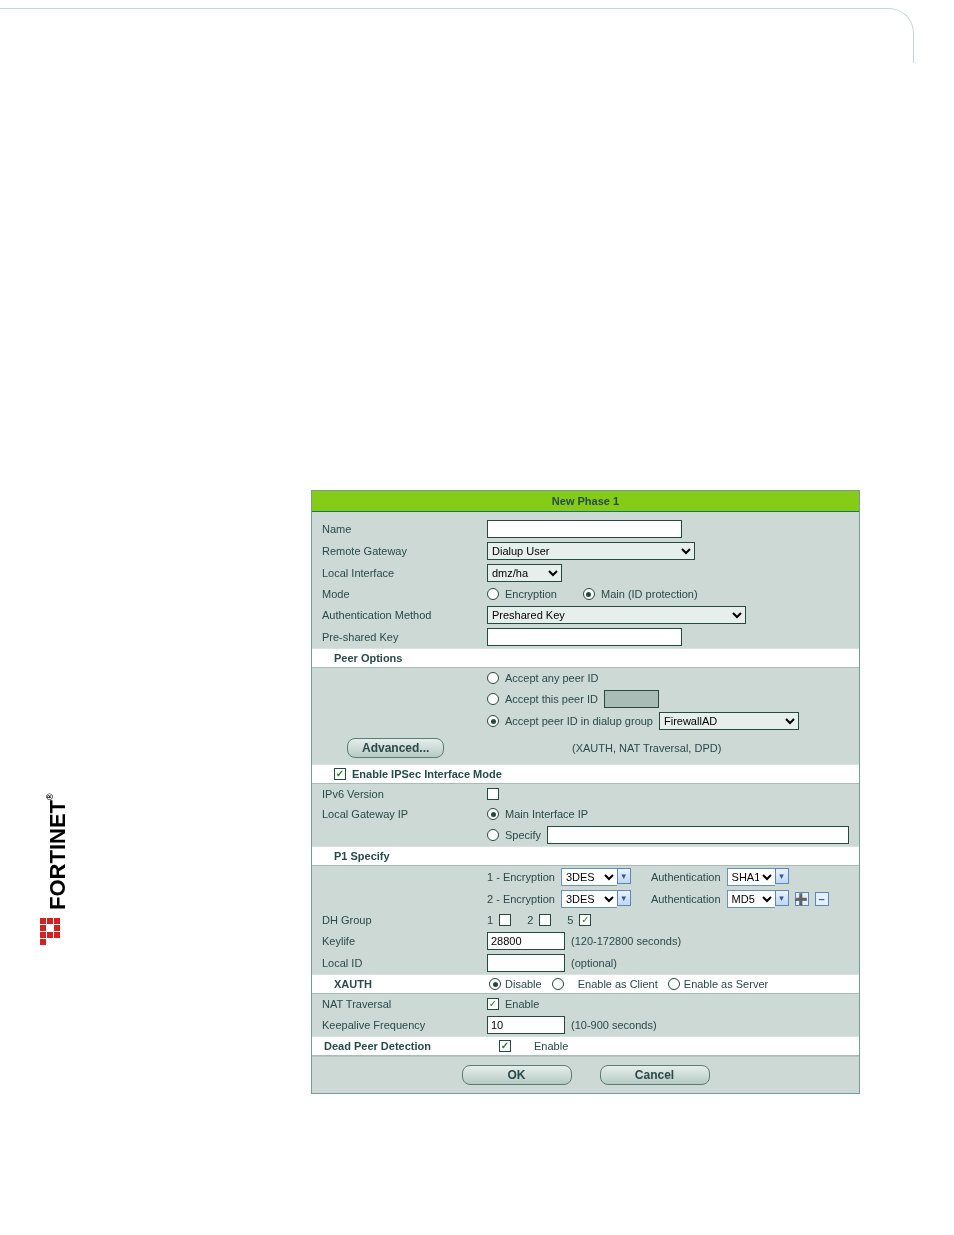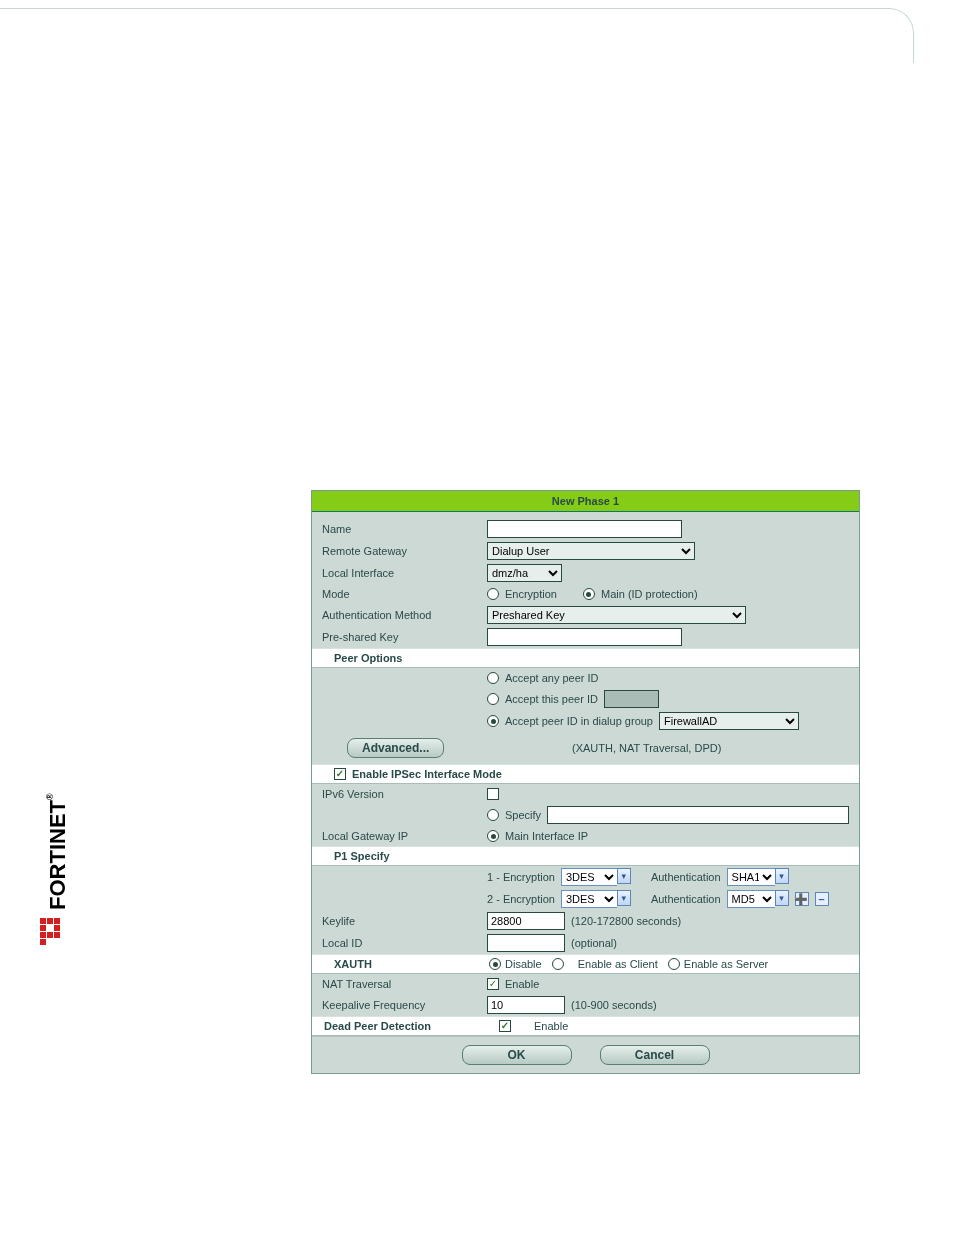--- a/index.html
+++ b/index.html
@@ -145,34 +145,34 @@
   </div>
 
   <div class="row">
     <div class="lab">IPv6 Version</div>
     <div class="val">
         <span class="chk"></span>
       </div>
   </div>
 
   <div class="row">
+    <div class="lab">Local Gateway IP</div>
+    <div class="val">
+      <span class="radio sel"></span>
+      <span>Main Interface IP</span>
+    </div>
+  </div>
+  <div class="row">
     <div class="lab"></div>
     <div class="val">
       <span class="radio"></span>
       <span>Specify</span>
       <input class="tf" style="flex: 1 1 0%;" type="text" value="">
     </div>
   </div>
-  <div class="row">
-    <div class="lab">Local Gateway IP</div>
-    <div class="val">
-      <span class="radio sel"></span>
-      <span>Main Interface IP</span>
-    </div>
-  </div>
 
   <div class="sec-head indent">P1 Specify</div>
 
   <div class="row">
       <div class="lab"></div>
       <div class="val">
     <span>1 - Encryption</span>
     <span style="display:inline-flex">
           <select class="sel blue" style="width:56px;border-right:none"><option>3DES</option></select>
           <span class="drop-arr">▾</span>
@@ -198,20 +198,33 @@
     <span>Authentication</span>
     <span style="display:inline-flex">
           <select class="sel blue" style="width:48px;border-right:none"><option>MD5</option></select>
           <span class="drop-arr">▾</span>
         </span>
     <span class="icon-sq">➕</span>
     <span class="icon-sq">–</span>
   </div>
     </div>
 
+  <div class="row">
+    <div class="lab">DH Group</div>
+    <div class="val">
+      <span>1</span>
+        <span class="chk"></span>
+      <span style="width:4px"></span>
+      <span>2</span>
+        <span class="chk"></span>
+      <span style="width:4px"></span>
+      <span>5</span>
+        <span class="chk sel"></span>
+    </div>
+  </div>
 
   <div class="row">
     <div class="lab">Keylife</div>
     <div class="val">
       <input class="tf" style="width: 78px;" type="text" value="28800">
       <span>(120-172800 seconds)</span>
     </div>
   </div>
 
   <div class="row">

